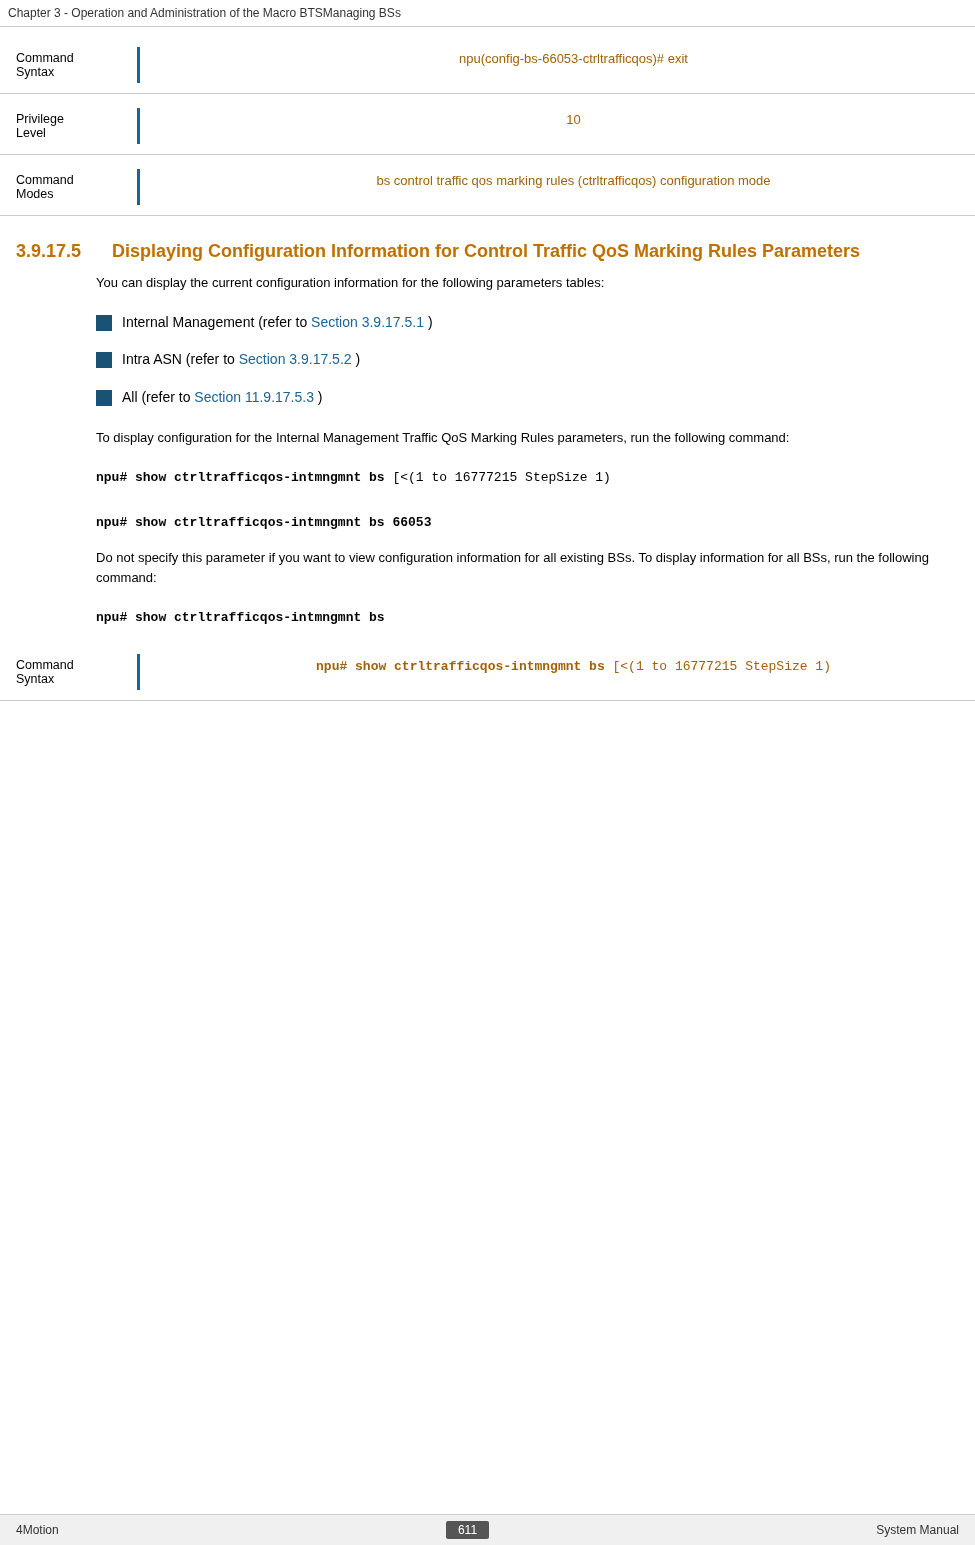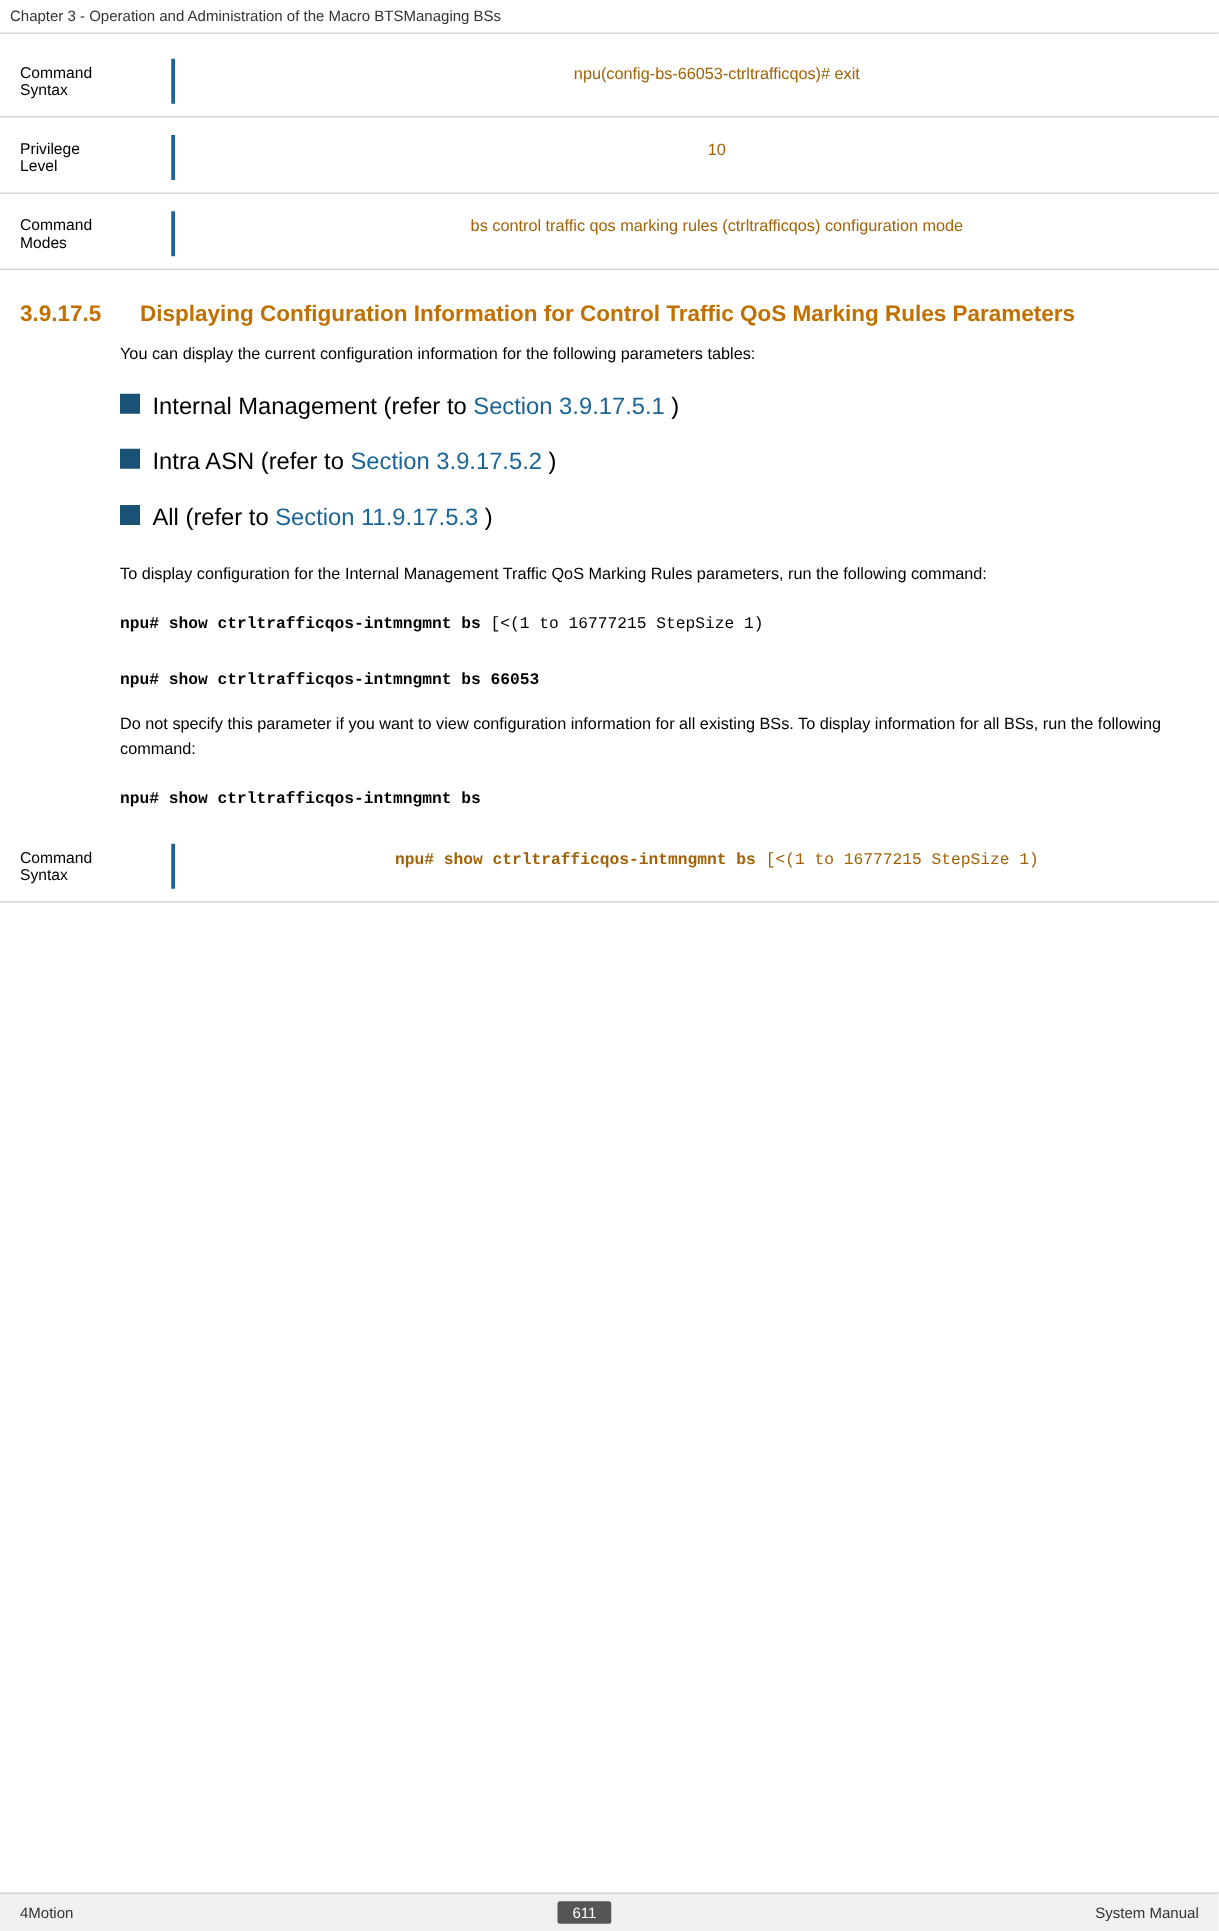--- a/index.html
+++ b/index.html
@@ -133,21 +133,21 @@
       line-height: 1.5;
       color: #000;
       margin-bottom: 4px;
     }
 
     
     .bullet-item {
       display: flex;
       align-items: flex-start;
       padding: 6px 16px 6px 96px;
-      font-size: 19px;
+      font-size: 14px;
       line-height: 1.4;
       color: #000;
     }
     .bullet-icon {
       width: 16px;
       height: 16px;
       min-width: 16px;
       background: #1a5276;
       margin-right: 10px;
       margin-top: 2px;

